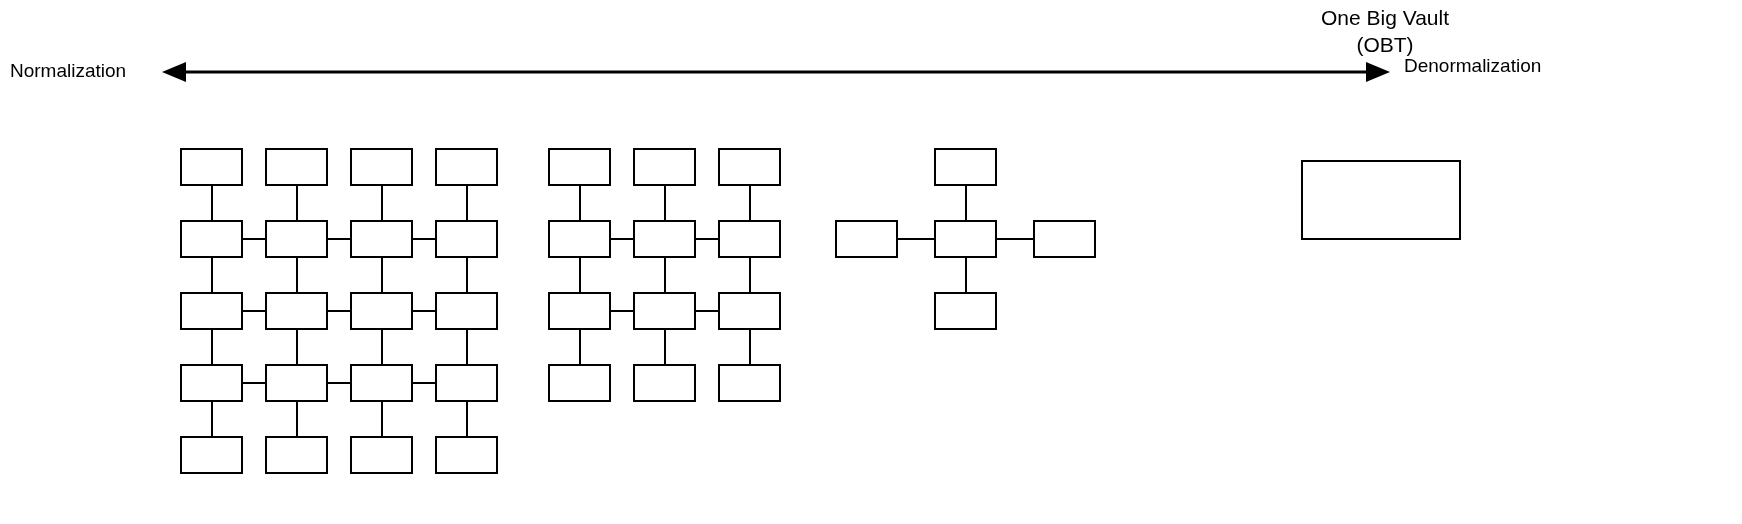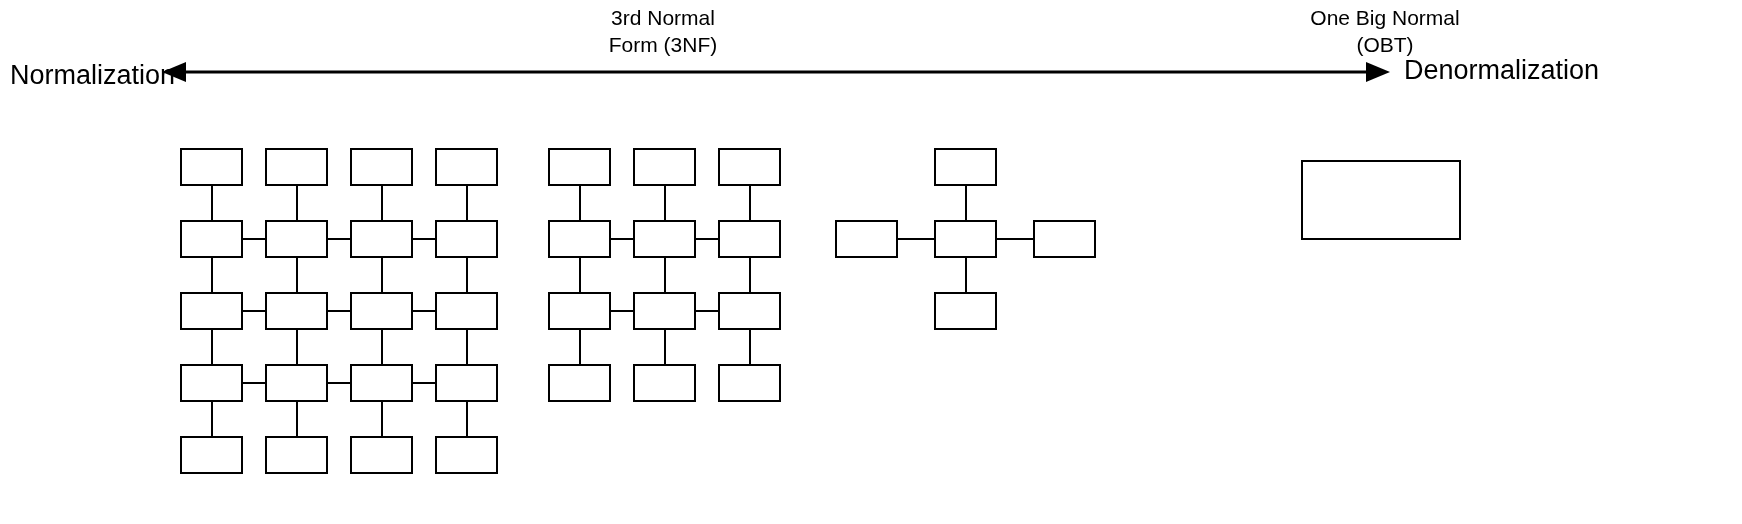--- a/index.html
+++ b/index.html
@@ -10,21 +10,21 @@
   #canvas {
     position: relative;
     width: 1742px;
     height: 524px;
     background: #ffffff;
     font-family: "Liberation Sans", sans-serif;
     overflow: hidden;
   }
   .axis-label {
     position: absolute;
-    font-size: 27px;
+    font-size: 19px;
     color: #000000;
     white-space: nowrap;
     line-height: 1.22;
   }
   #label-normalization {
     left: 10px;
     top: 59px;
   }
   #label-denormalization {
     left: 1404px;
@@ -74,23 +74,21 @@
   <div class="axis-label" id="label-normalization">Normalization</div>
 
   <div class="axis-label" id="label-denormalization">Denormalization</div>
 
   <svg id="spectrum-arrow" viewBox="0 0 1232 32">
     <line x1="22" y1="16" x2="1210" y2="16" stroke="#000000" stroke-width="3"></line>
     <polygon points="2,16 26,6 26,26" fill="#000000"></polygon>
     <polygon points="1230,16 1206,6 1206,26" fill="#000000"></polygon>
   </svg>
 
-  <div class="model-title" id="title-3nf">3rd Normal
-Form (3NF)</div>
-  <div class="model-title" id="title-obt">One Big Normal
+  <div class="model-title" id="title-obt">One Big Vault
 (OBT)</div>
 
   <div id="shapes">
       <div class="node-box" style="left: 180px; top: 148px; width: 63px; height: 38px;"></div>
       <div class="connector vertical" style="left: 210.5px; top: 186px; height: 34px;"></div>
       <div class="node-box" style="left: 265px; top: 148px; width: 63px; height: 38px;"></div>
       <div class="connector vertical" style="left: 295.5px; top: 186px; height: 34px;"></div>
       <div class="node-box" style="left: 350px; top: 148px; width: 63px; height: 38px;"></div>
       <div class="connector vertical" style="left: 380.5px; top: 186px; height: 34px;"></div>
       <div class="node-box" style="left: 435px; top: 148px; width: 63px; height: 38px;"></div>

